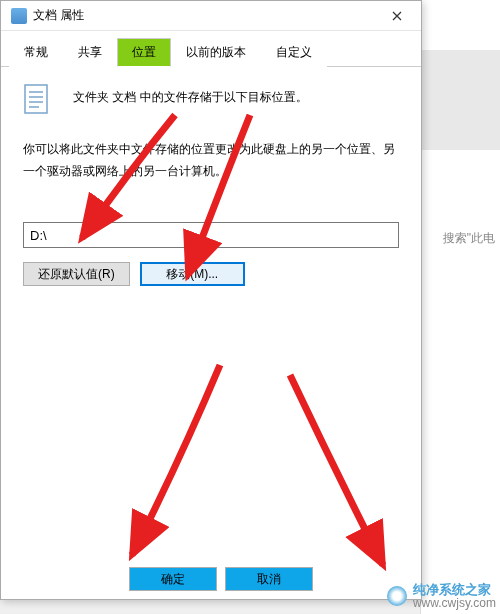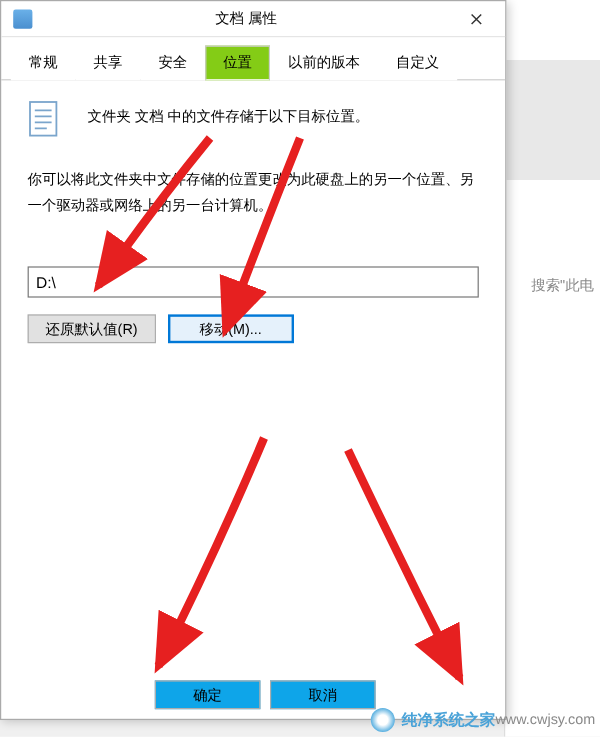--- a/index.html
+++ b/index.html
@@ -45,21 +45,20 @@
       background: #fff;
       border: 1px solid #aaa;
       box-shadow: 2px 2px 8px rgba(0,0,0,0.2);
     }
     .titlebar {
       height: 30px;
       display: flex;
       align-items: center;
       padding: 0 4px 0 10px;
       border-bottom: 1px solid #e5e5e5;
-      text-align: center;
     }
     .title-icon {
       width: 16px;
       height: 16px;
       background: linear-gradient(#6ab0e8,#4a8fcf);
       border-radius: 2px;
       margin-right: 6px;
     }
     .titlebar-text { flex: 1; font-size: 12px; }
     .close-btn {
@@ -175,21 +174,21 @@
       align-items: center;
       gap: 6px;
       font-size: 12px;
     }
     .wm-logo {
       width: 20px;
       height: 20px;
       background: radial-gradient(circle,#fff 30%,#5ab0e0 70%);
       border-radius: 50%;
     }
-    .wm-text { display: flex; flex-direction: row; line-height: 1.1; }
+    .wm-text { display: flex; flex-direction: column; line-height: 1.1; }
     .wm-main { color: #4aa3d8; font-size: 13px; font-weight: bold; }
     .wm-url { color: #888; font-size: 12px; }
   </style>
 </head>
 <body>
 
 <div class="backdrop"></div>
 <div class="backdrop-gray"></div>
 <div class="search-hint">搜索"此电</div>
 
@@ -200,21 +199,20 @@
     <div class="close-btn">
       <svg viewBox="0 0 10 10">
           <path d="M1 1 L9 9 M9 1 L1 9" stroke="#333" stroke-width="1.2"></path>
         </svg>
     </div>
   </div>
 
   <div class="tabs">
     <div class="tab">常规</div>
     <div class="tab">共享</div>
-    <div class="tab">安全</div>
     <div class="tab active">位置</div>
     <div class="tab">以前的版本</div>
     <div class="tab">自定义</div>
   </div>
 
   <div class="content">
     <div class="info-row">
       <svg class="doc-icon" viewBox="0 0 28 32">
         <rect x="2" y="2" width="22" height="28" fill="#fff" stroke="#7aa5cc" stroke-width="1.5"></rect>
         <line x1="6" y1="9" x2="20" y2="9" stroke="#7aa5cc" stroke-width="1.5"></line>

